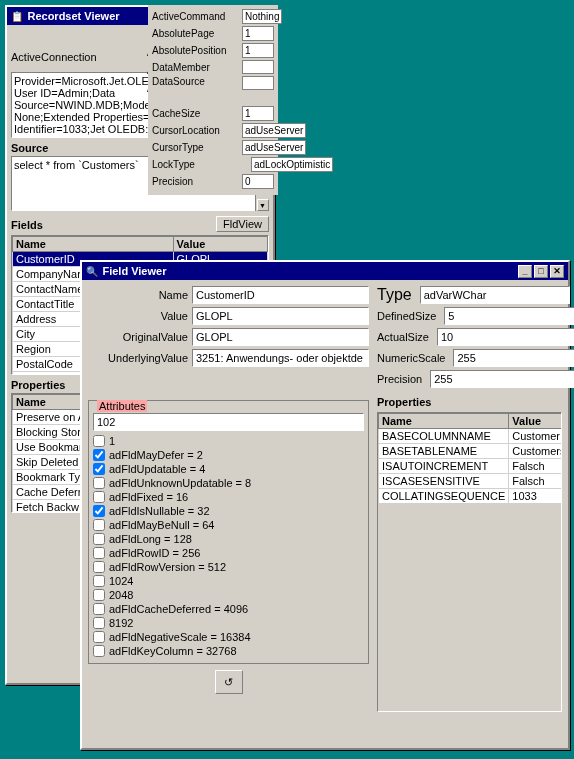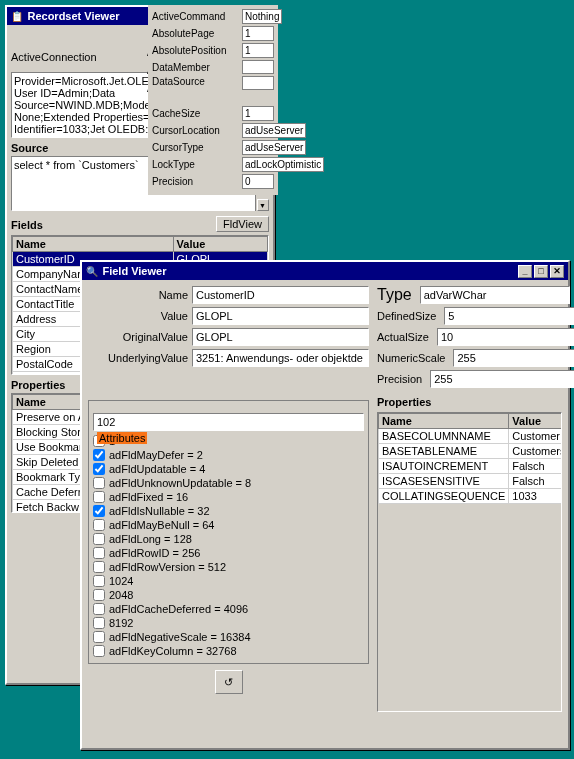--- a/index.html
+++ b/index.html
@@ -257,24 +257,23 @@
       padding: 4px;
       padding-top: 12px;
       position: relative;
       margin-top: 8px;
     }
 
     .group-legend {
       position: absolute;
       top: -1px;
       left: 8px;
-      background: #f97316;
+      background: #fca5a5;
       padding: 0 2px;
       font-size: 11px;
-      margin-top: 32px;
     }
 
     .attr-input {
       width: 100%;
       height: 18px;
       background: white;
       border: 1px solid;
       border-color: #808080 #ffffff #ffffff #808080;
       padding: 1px 3px;
       font-size: 11px;
@@ -551,21 +550,21 @@
       <span style="font-size:10px; background:white; border:1px solid #808080; padding:1px 2px; flex:1;">1</span>
     </div>
     <div style="display:flex; align-items:center; margin-bottom:2px;">
       <span style="font-size:10px; width:90px; flex-shrink:0;">CursorLocation</span>
       <span style="font-size:10px; background:white; border:1px solid #808080; padding:1px 2px; flex:1;">adUseServer</span>
     </div>
     <div style="display:flex; align-items:center; margin-bottom:2px;">
       <span style="font-size:10px; width:90px; flex-shrink:0;">CursorType</span>
       <span style="font-size:10px; background:white; border:1px solid #808080; padding:1px 2px; flex:1;">adUseServer</span>
     </div>
-    <div style="display:flex; align-items:center; margin-bottom:2px;">
+    <div style="display:flex; align-items:center; margin-bottom:2px;gap:9px;">
       <span style="font-size:10px; width:90px; flex-shrink:0;">LockType</span>
       <span style="font-size:10px; background:white; border:1px solid #808080; padding:1px 2px; flex:1;">adLockOptimistic</span>
     </div>
     <div style="display:flex; align-items:center; margin-bottom:2px;">
       <span style="font-size:10px; width:90px; flex-shrink:0;">Precision</span>
       <span style="font-size:10px; background:white; border:1px solid #808080; padding:1px 2px; flex:1;">0</span>
     </div>
   </div>
 </div>
 

